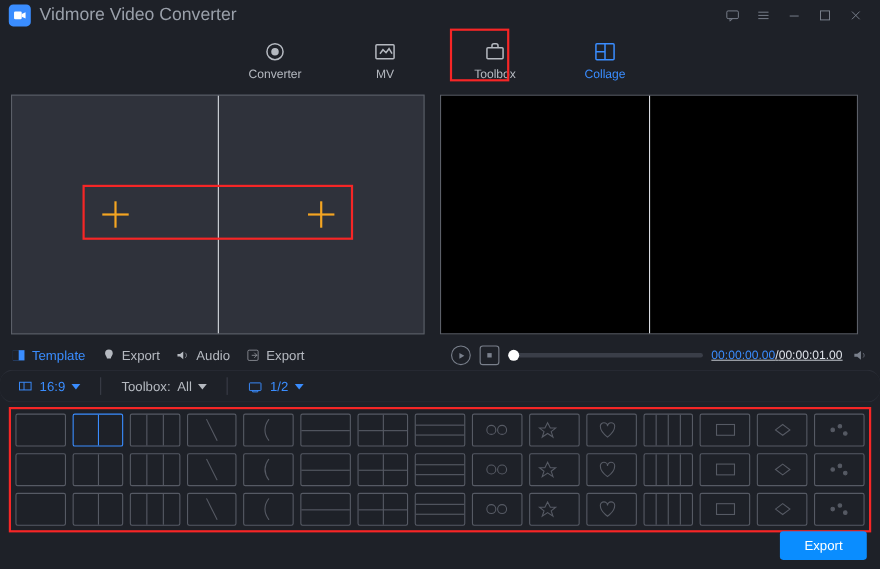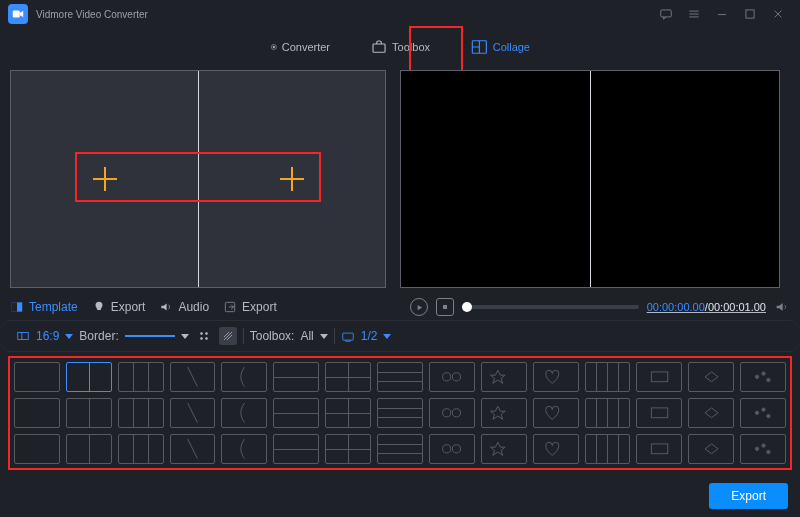--- a/index.html
+++ b/index.html
@@ -20,38 +20,38 @@
     padding: 0 8px;
   }
   .logo {
     width: 20px; height: 20px;
     background: #3a8dff;
     border-radius: 4px;
     display: flex; align-items: center; justify-content: center;
     margin-right: 8px;
   }
   .logo svg { width: 14px; height: 14px; fill: #fff; }
-  .titlebar-title { color: #9aa0aa; font-size: 10px; }
+  .titlebar-title { color: #9aa0aa; font-size: 16px; }
   .titlebar-spacer { flex: 1; }
   .titlebar-btn {
     width: 28px; height: 22px;
     display: flex; align-items: center; justify-content: center;
     color: #7a808c; cursor: pointer;
   }
   .titlebar-btn svg { width: 14px; height: 14px; fill: none; stroke: currentColor; stroke-width: 1.5; }
 
   .topnav {
     display: flex;
     justify-content: center;
     gap: 40px;
     padding: 4px 0 8px;
   }
   .topnav-item {
     width: 60px;
-    display: flex; align-items: center; gap: 4px;
+    display: flex; flex-direction: column; align-items: center; gap: 4px;
     cursor: pointer;
     color: #b5b9c0;
     padding: 4px 0;
   }
   .topnav-item svg { width: 22px; height: 22px; stroke: currentColor; fill: none; stroke-width: 1.5; }
   .topnav-item.active { color: #3a8dff; }
   .topnav-item span { font-size: 11px; }
   .red-box-topnav {
     position: absolute;
     border: 2px solid #f62626;
@@ -147,21 +147,21 @@
   .stop-btn svg { width:8px; height:8px; fill: currentColor; }
   .seek { flex:1; height:4px; background:#3a3e48; border-radius:2px; position:relative; cursor:pointer; }
   .seek-dot { width:10px; height:10px; background:#fff; border-radius:50%; position:absolute; top:-3px; left:0; }
   .timecode { font-size:11px;text-decoration:underline; }
   .timecode .cur { color:#3a8dff; }
   .timecode .tot { color:#dfe3ea; }
   .vol-icon { width:16px; height:16px; color:#7a808c; cursor:pointer; }
   .vol-icon svg { width:100%; height:100%; fill: currentColor; }
 
   .settingsbar {
-    display:flex; align-items:center; gap:6px;
+    display:flex; align-items:center; gap:18px;
     padding: 6px 16px;
     border-top: 1px solid #2a2d36;
     border-bottom: 1px solid #2a2d36;
     font-size: 12px;
     border-radius: 12px;
   }
   .set-group { display:flex; align-items:center; gap:6px; color:#b5b9c0; }
   .set-group.accent { color:#3a8dff; }
   .set-group svg { width:14px; height:14px; stroke:currentColor; fill:none; stroke-width:1.5; }
   .dd-caret { width:0; height:0; border-left:4px solid transparent; border-right:4px solid transparent; border-top:5px solid currentColor; cursor:pointer; }
@@ -259,20 +259,27 @@
 <div class="topnav">
   <div class="topnav-item">
     <svg viewBox="0 0 24 24">
         <circle cx="12" cy="12" r="8"></circle>
         <circle cx="12" cy="12" r="3" fill="currentColor"></circle>
       </svg>
     <span>Converter</span>
   </div>
   <div class="topnav-item">
     <svg viewBox="0 0 24 24">
+        <rect x="3" y="5" width="18" height="14" rx="1"></rect>
+        <path d="M7 14 L10 10 L13 13 L16 9 L19 14"></path>
+      </svg>
+    <span>MV</span>
+  </div>
+  <div class="topnav-item">
+    <svg viewBox="0 0 24 24">
         <rect x="4" y="8" width="16" height="11" rx="1"></rect>
         <path d="M9 8 V6 a2 2 0 0 1 2 -2 h2 a2 2 0 0 1 2 2 V8"></path>
       </svg>
     <span>Toolbox</span>
   </div>
   <div class="topnav-item active" style="position:relative;">
     <svg viewBox="0 0 24 24">
         <rect x="3" y="4" width="18" height="16" rx="1"></rect>
         <path d="M12 4 V20 M3 12 H12"></path>
       </svg>
@@ -356,38 +363,20 @@
 
 <div class="settingsbar">
   <div class="set-group accent">
     <svg viewBox="0 0 24 24">
         <rect x="3" y="6" width="18" height="12"></rect>
         <path d="M10 6 V18"></path>
       </svg>
     <span>16:9</span>
     <div class="dd-caret"></div>
   </div>
-  <div class="set-group">
-    <span>Border:</span>
-    <div class="border-line"></div>
-    <div class="dd-caret" style="color:#b5b9c0;"></div>
-    <div class="icon-sq">
-      <svg viewBox="0 0 24 24">
-          <circle cx="7" cy="7" r="2" fill="#b5b9c0"></circle>
-          <circle cx="17" cy="7" r="2" fill="#b5b9c0"></circle>
-          <circle cx="7" cy="17" r="2" fill="#b5b9c0"></circle>
-          <circle cx="17" cy="17" r="2" fill="#b5b9c0"></circle>
-        </svg>
-    </div>
-    <div class="icon-sq filled">
-      <svg viewBox="0 0 24 24">
-          <path d="M4 20 L20 4 M4 14 L14 4 M10 20 L20 10"></path>
-        </svg>
-    </div>
-  </div>
   <div class="vline"></div>
   <div class="set-group">
     <span>Toolbox:</span>
     <span>All</span>
     <div class="dd-caret"></div>
   </div>
   <div class="vline"></div>
   <div class="set-group accent">
     <svg viewBox="0 0 24 24">
         <rect x="3" y="7" width="18" height="12" rx="1"></rect>

